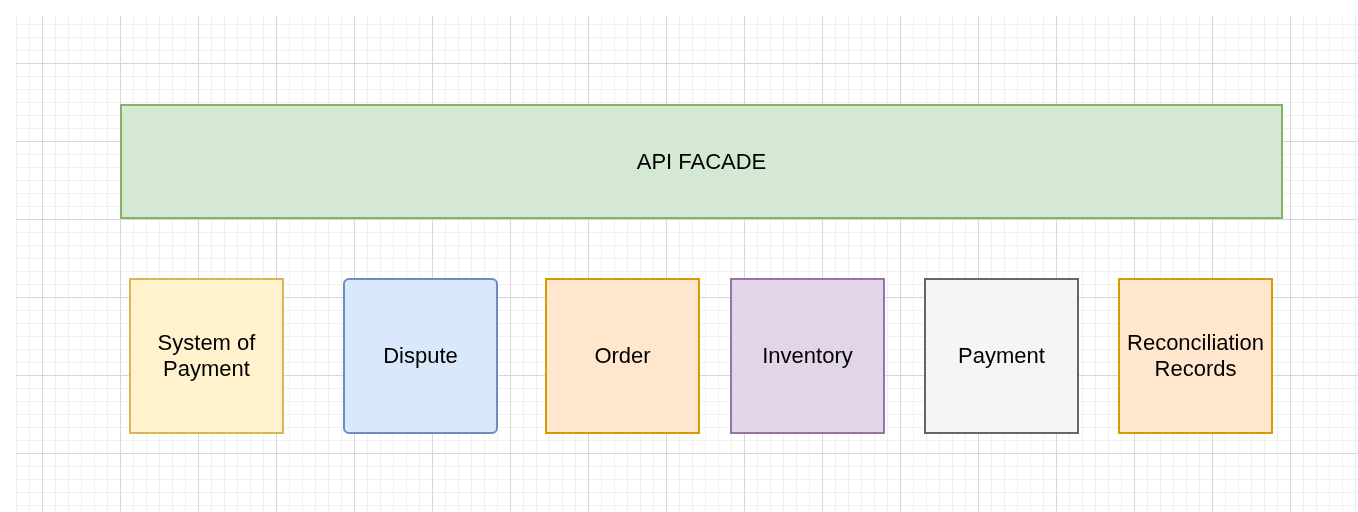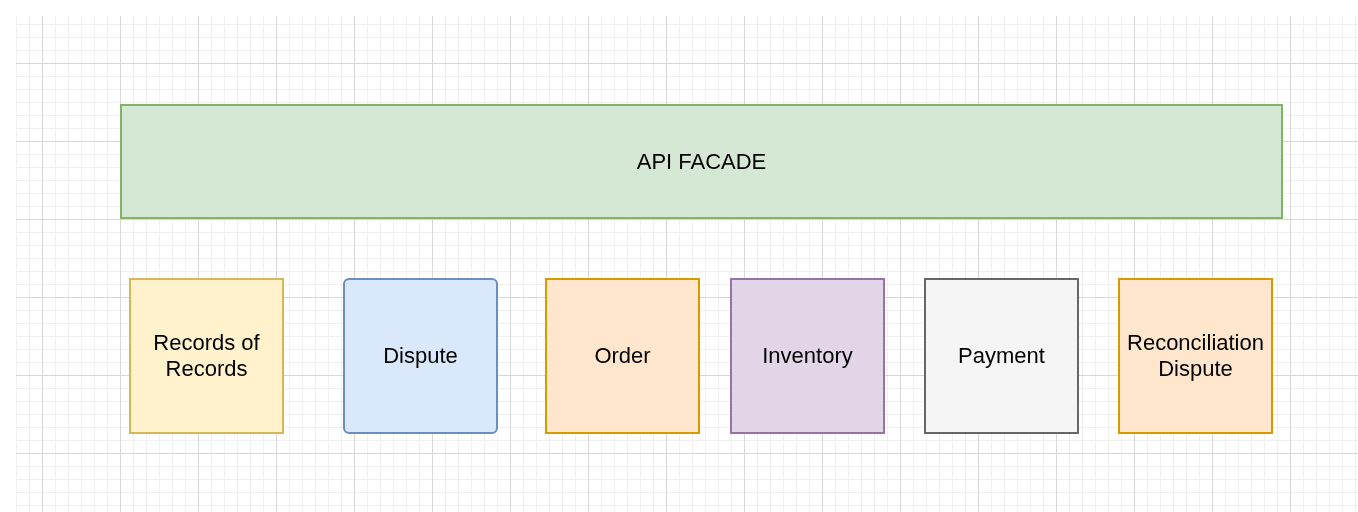--- a/index.html
+++ b/index.html
@@ -58,36 +58,36 @@
 </head>
 <body>
 
 <div class="canvas">
 
   <div class="shape facade" style="background: rgb(213, 232, 212); border-color: rgb(130, 179, 102);">
     <span class="label">API FACADE</span>
   </div>
 
   <div class="shape sysbox box-0" style="background: rgb(255, 242, 204); border-color: rgb(214, 182, 86);">
-    <span class="label">Records of Records</span>
+    <span class="label">System of Payment</span>
   </div>
 
   <div class="shape sysbox box-1" style="background: rgb(218, 232, 252); border-color: rgb(108, 142, 191);">
     <span class="label">Dispute</span>
   </div>
 
   <div class="shape sysbox box-2" style="background: rgb(255, 230, 204); border-color: rgb(215, 155, 0); margin-left: 9px;">
     <span class="label">Order</span>
   </div>
 
   <div class="shape sysbox box-3" style="background: rgb(225, 213, 231); border-color: rgb(150, 115, 166);">
     <span class="label">Inventory</span>
   </div>
 
   <div class="shape sysbox box-4" style="background: rgb(245, 245, 245); border-color: rgb(102, 102, 102);">
     <span class="label">Payment</span>
   </div>
 
   <div class="shape sysbox box-5" style="background: rgb(255, 230, 204); border-color: rgb(215, 155, 0);">
-    <span class="label">Reconciliation Dispute</span>
+    <span class="label">Reconciliation Records</span>
   </div>
 
 </div>
 
 </body></html>

